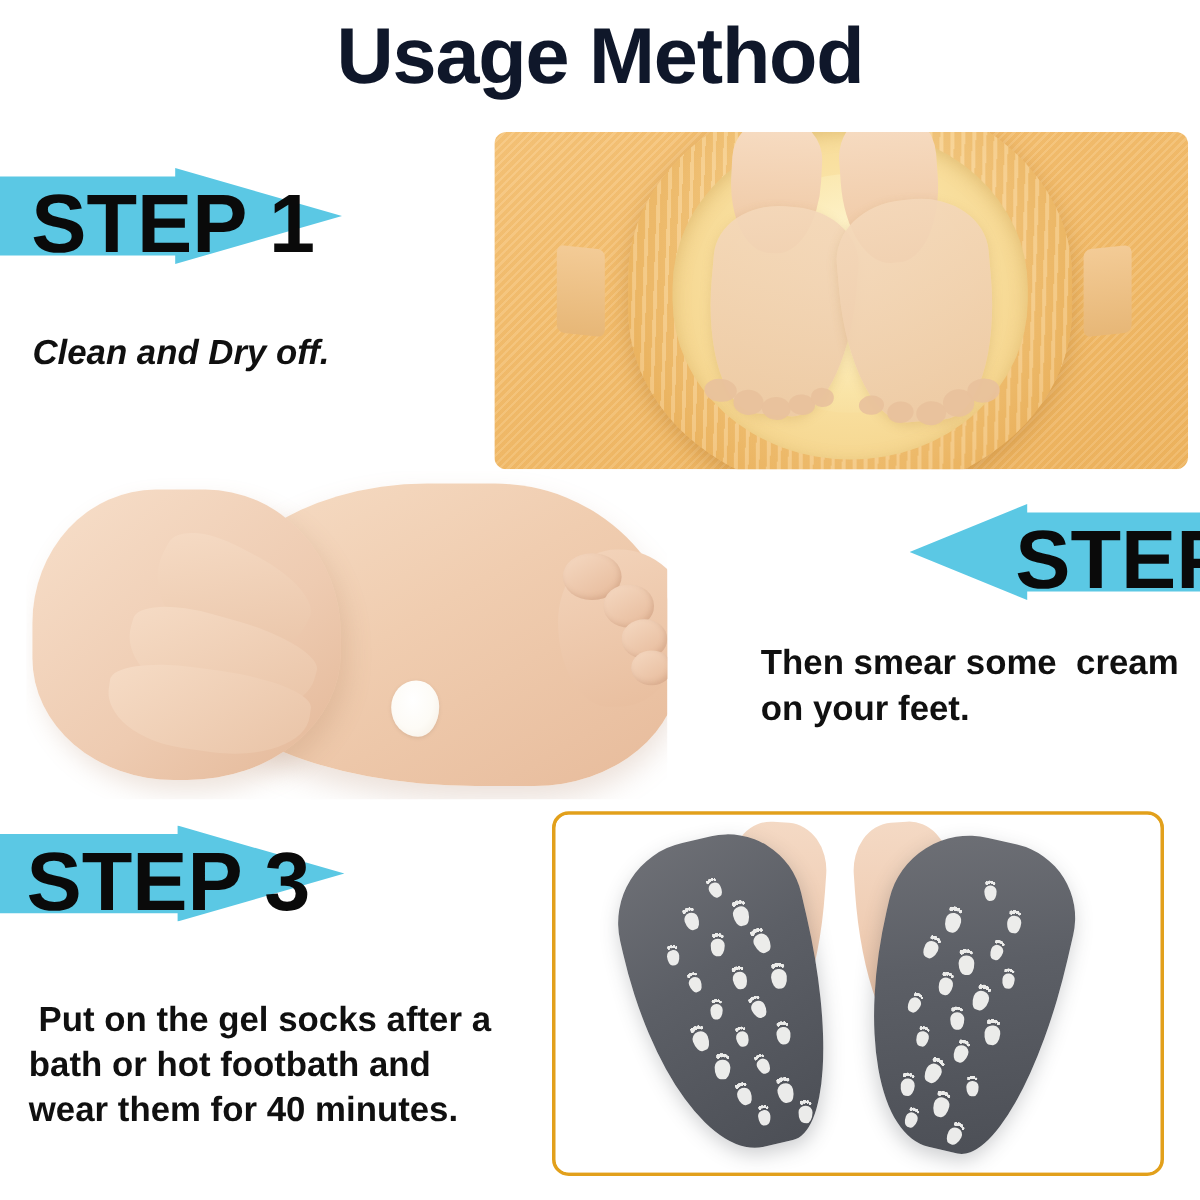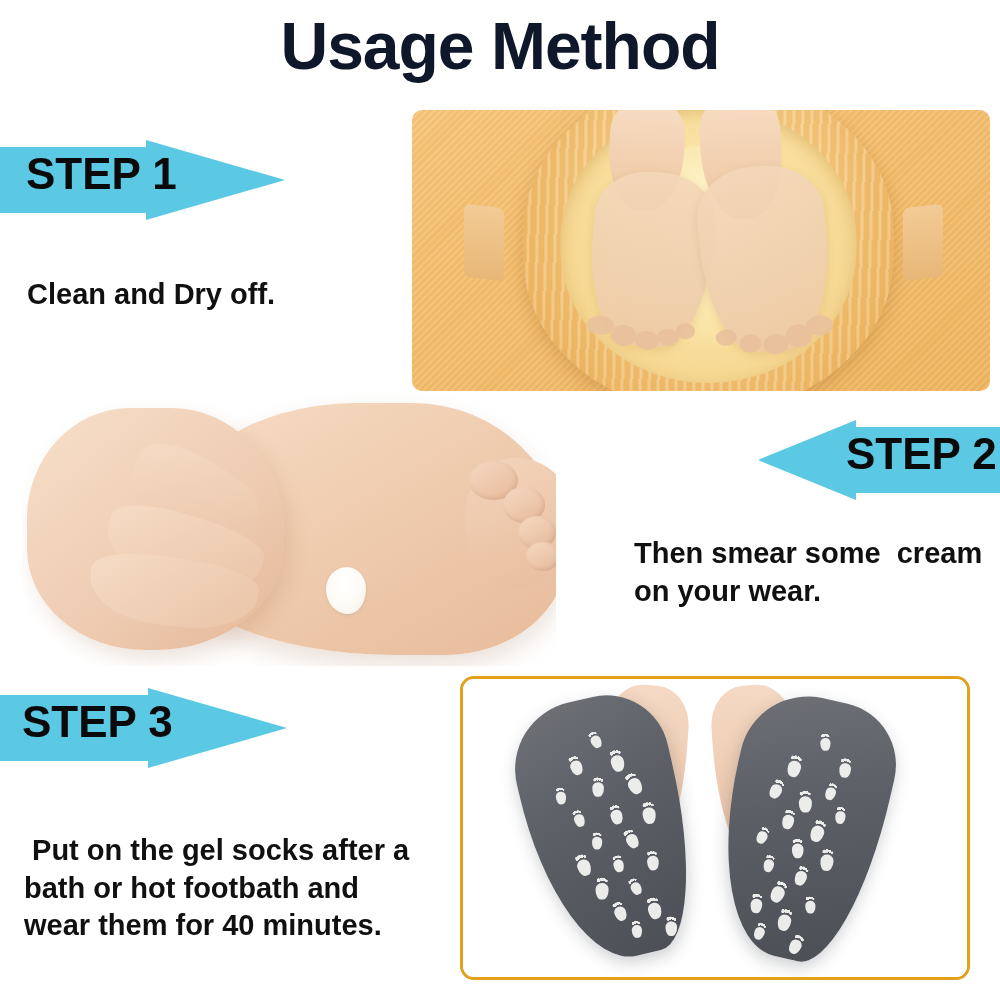--- a/index.html
+++ b/index.html
@@ -25,21 +25,21 @@
     color:#0f172a;
     line-height:1.05;
     font-family:"Liberation Sans","DejaVu Sans",sans-serif;
   }
 
   
   .arrow{ position:absolute; }
   .arrow svg{ display:block; width:100%; height:100%; }
   .arrow-label{
     position:absolute;
-    font-size:44px;
+    font-size:69px;
     font-weight:bold;
     color:#0a0a0a;
     letter-spacing:0px;
     line-height:1;
     white-space:nowrap;
     font-family:"Liberation Sans","DejaVu Sans",sans-serif;
   }
 
   #arrow-step1{ left:0px;  top:140px; width:285px;  height:80px; }
   #label-step1{ left:26px; top:152px; }
@@ -53,21 +53,21 @@
   
   .caption{
     position:absolute;
     font-weight:bold;
     color:#101010;
     font-size:29px;
     line-height:1.30;
     font-family:"Liberation Sans","DejaVu Sans",sans-serif;
     white-space:pre-wrap;
   }
-  #caption-step1{ left:27px;  top:276px; width:400px; }
+  #caption-step1{ left:27px;  top:276px; width:400px;font-style:italic; }
   #caption-step2{ left:634px; top:535px; width:366px; }
   #caption-step3{ left:24px;  top:832px; width:430px; }
 
   
   .photo{ position:absolute; overflow:hidden; }
 
   
   #photo-footbath{
     left:412px; top:110px; width:578px; height:281px;
     border-radius:10px;
@@ -267,21 +267,21 @@
 </div>
 
 <div class="arrow" id="arrow-step2">
   <svg viewBox="0 0 244 80" preserveAspectRatio="none" aria-hidden="true">
     <polygon points="244,7 98,7 98,0 0,40 98,80 98,73 244,73" fill="#5BC8E4"></polygon>
   </svg>
 </div>
 <div class="arrow-label" id="label-step2">STEP 2</div>
 
 <div class="caption" id="caption-step2">Then smear some  cream
-on your wear.</div>
+on your feet.</div>
 
 <div class="photo" id="photo-cream">
   <div id="heel-foot">
     <div id="heel-toes">
       <div class="toe-bump" style="left:4%;  top:2%;  width:46%; height:30%;"></div>
       <div class="toe-bump" style="left:36%; top:22%; width:40%; height:27%;"></div>
       <div class="toe-bump" style="left:50%; top:44%; width:36%; height:25%;"></div>
       <div class="toe-bump" style="left:58%; top:64%; width:32%; height:22%;"></div>
     </div>
   </div>

